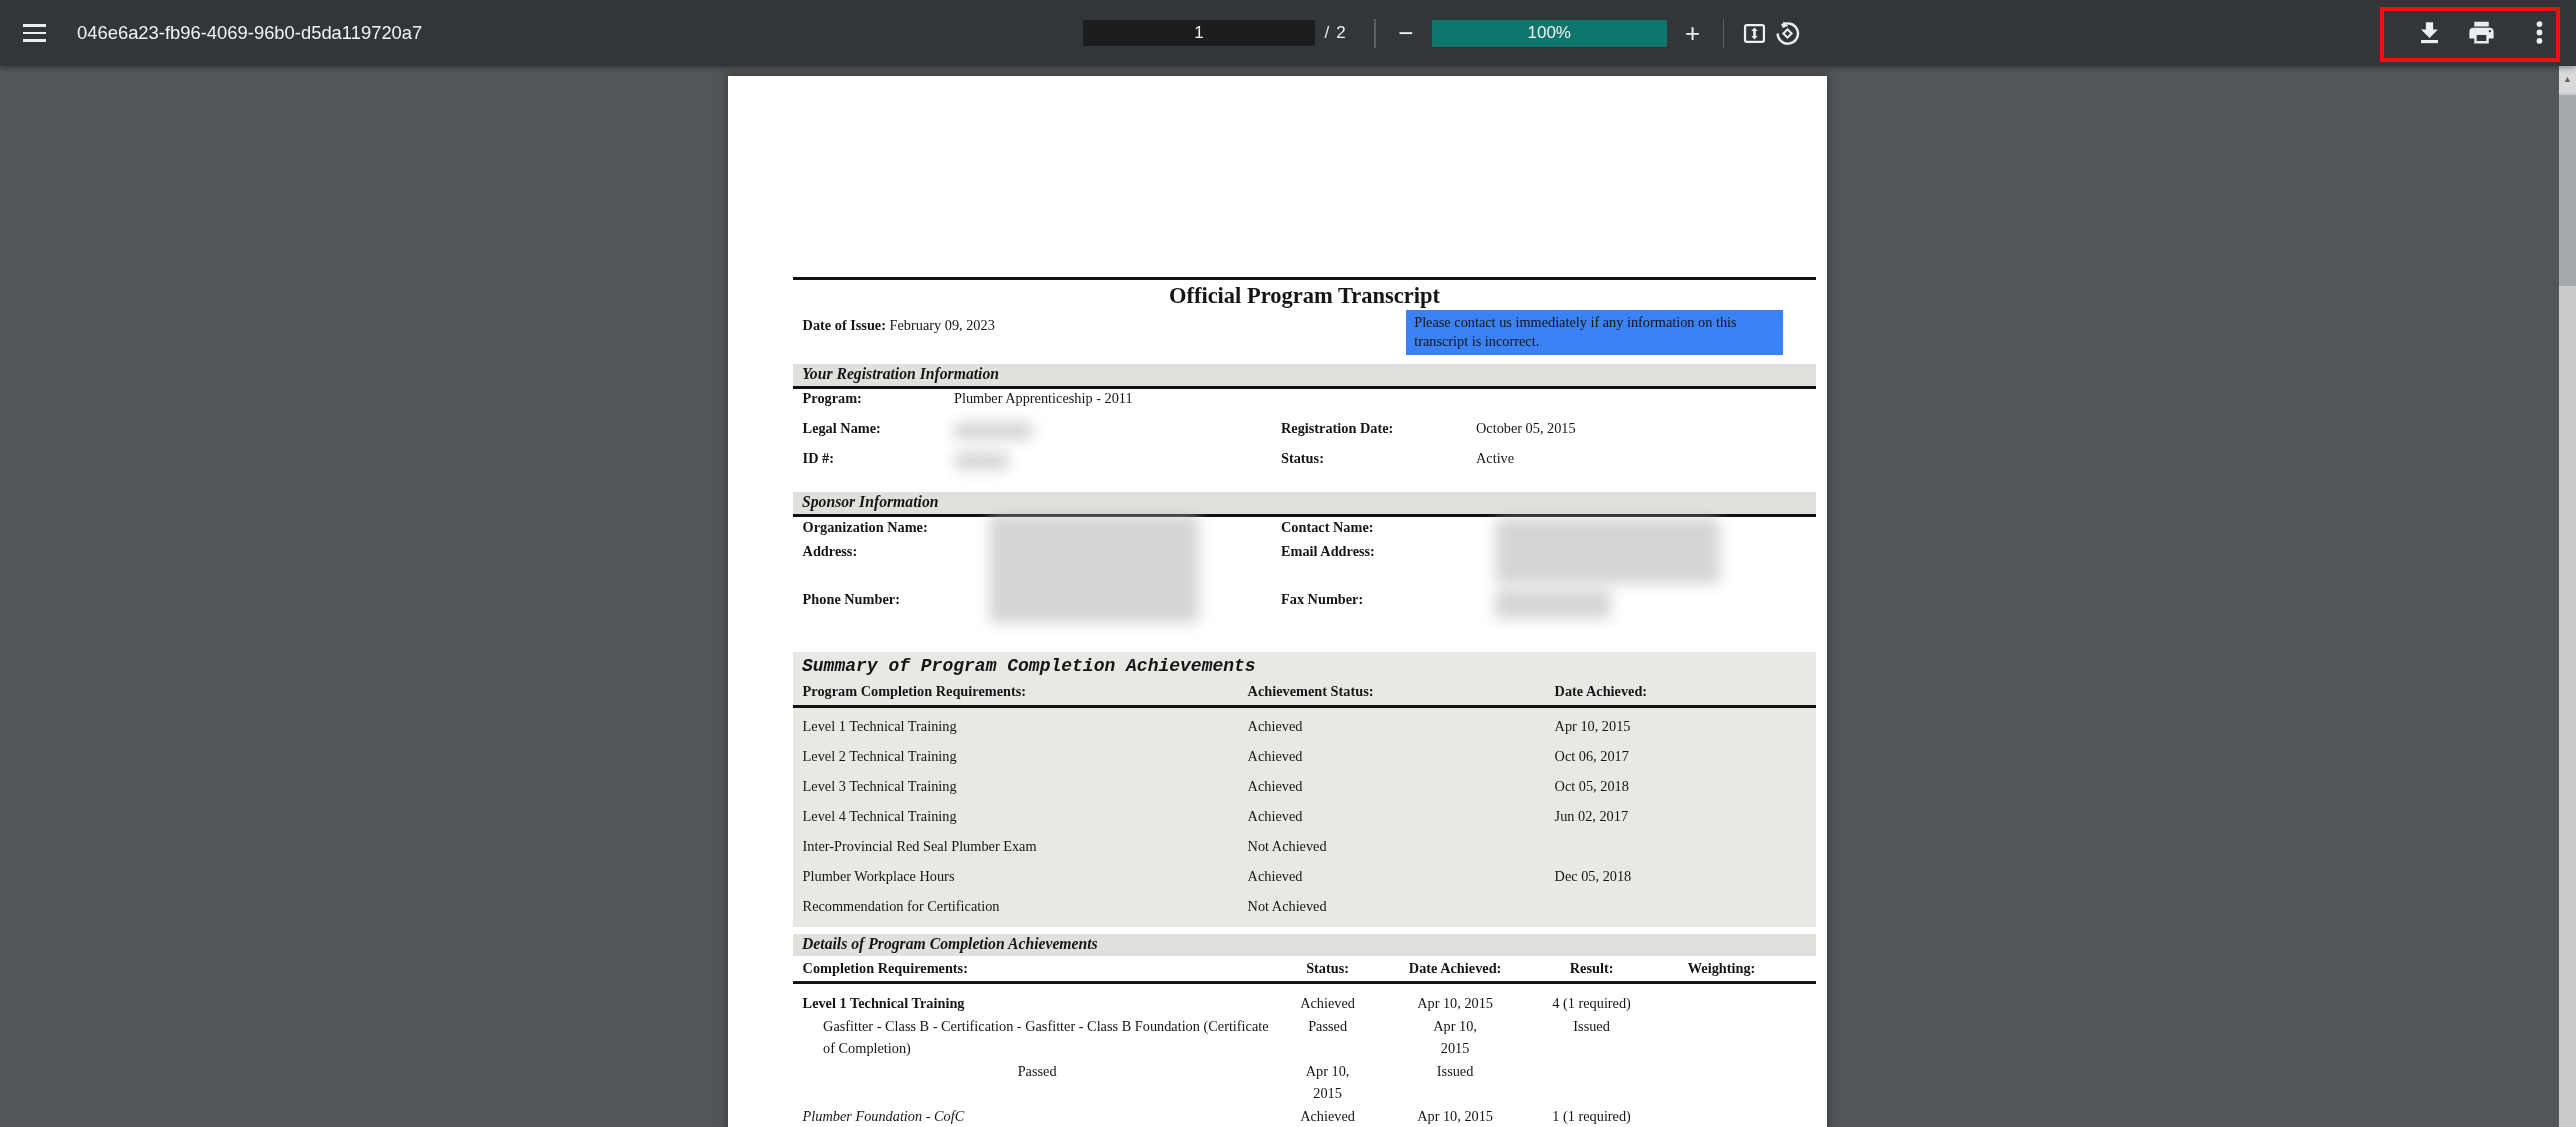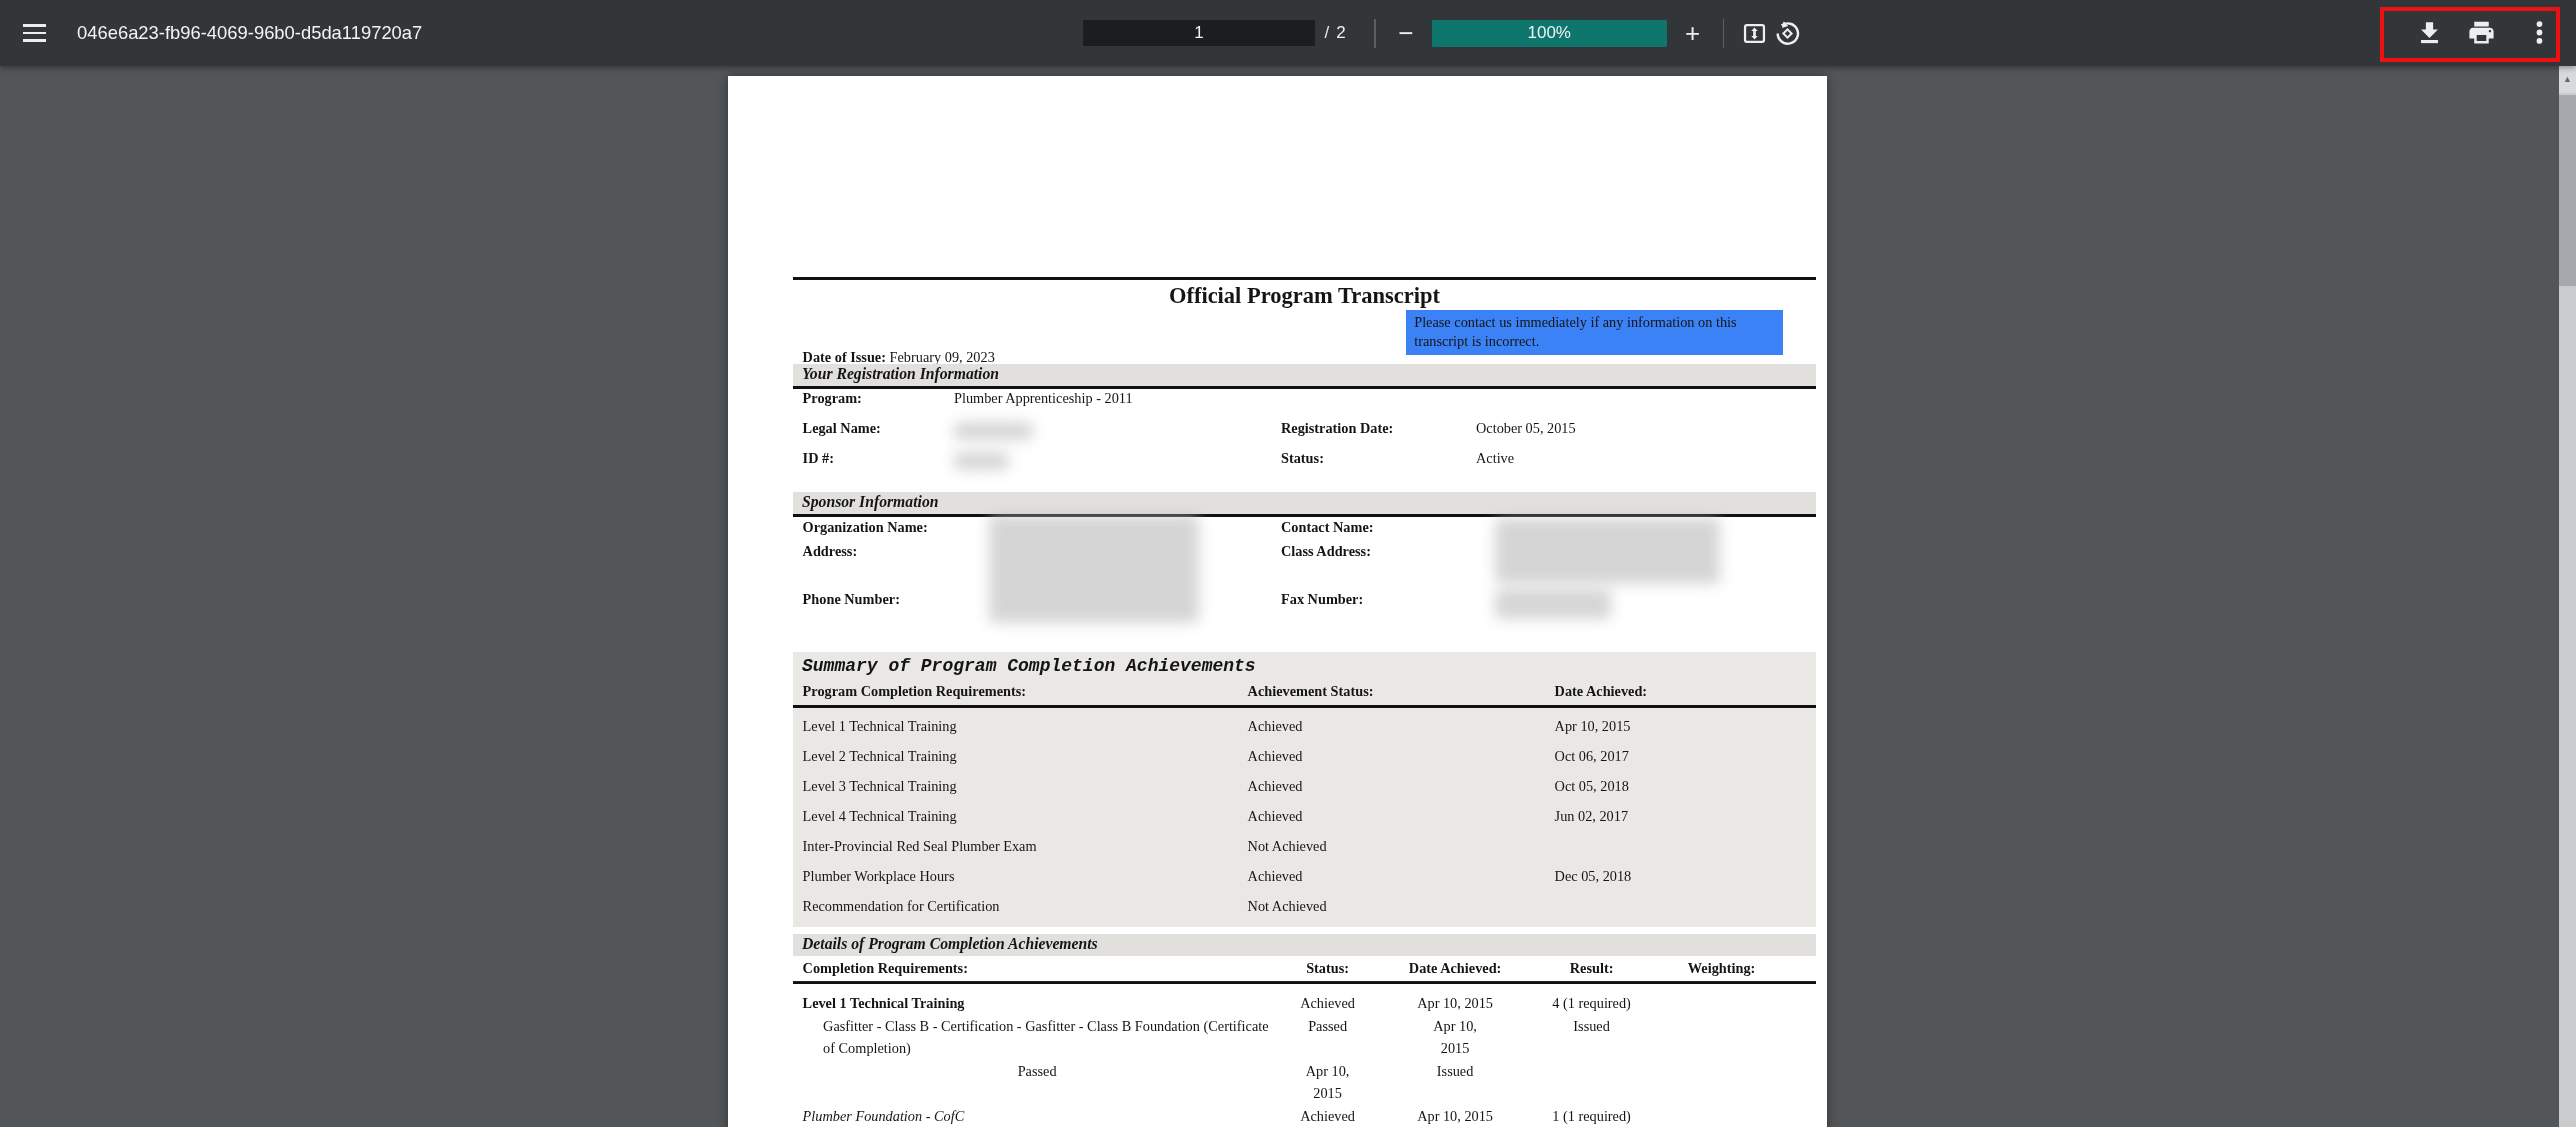--- a/index.html
+++ b/index.html
@@ -49,21 +49,21 @@
   .logo-skilled { font-family:"Liberation Serif",serif; font-size:36px; color:#2a5c6b; letter-spacing:0.7px; }
   .logo-trades { font-family:"Liberation Sans",sans-serif; font-size:34px; font-weight:bold;
     color:#d9c428; letter-spacing:2px; }
   .logo-bc { font-family:"Liberation Serif",serif; font-size:18.4px; color:#2a5c6b;
     vertical-align:19px; letter-spacing:0.7px; }
   .contact { position:absolute; left:741px; top:27px; font-size:13.7px; line-height:19px; }
   .content { position:absolute; left:65px; top:201px; width:1023px; font-size:14.3px; }
   .topline { position:absolute; top:0; left:0; width:100%; height:2.7px; background:#111; }
   .doc-title { position:absolute; top:5.5px; left:0; width:100%; text-align:center;
     font-size:22.5px; font-weight:bold; }
-  .issue { position:absolute; top:40px; left:9.6px;margin-top:32px; }
+  .issue { position:absolute; top:40px; left:9.6px; }
   .b { font-weight:bold; }
   .notice { position:absolute; top:33px; left:613px; width:377px; background:#3b82f6;
     padding:3.4px 8.2px; line-height:19px; }
   .band { position:absolute; left:0; width:100%; background:#e1e0dd;
     border-bottom:3.4px solid #101010; font-size:15.7px; font-weight:bold; font-style:italic;
     padding:1.4px 0 2.7px 9px; }
   .band-reg { top:87px; }
   .band-sponsor { top:215px; }
   .band-details { top:657px; border-bottom:none; }
   .frow { position:absolute; left:0; width:100%; height:20.5px; }
@@ -197,21 +197,21 @@
       <div class="blur" style="left:161px;top:145px;width:79px;height:18px"></div>
       <div class="blur" style="left:161px;top:175px;width:55px;height:18px"></div>
 
       <div class="band band-sponsor">Sponsor Information</div>
       <div class="frow" style="top:242px">
         <span class="c0 b">Organization Name:</span>
         <span class="c2 b">Contact Name:</span>
       </div>
       <div class="frow" style="top:266px">
         <span class="c0 b">Address:</span>
-        <span class="c2 b">Class Address:</span>
+        <span class="c2 b">Email Address:</span>
       </div>
       <div class="frow" style="top:314px">
         <span class="c0 b">Phone Number:</span>
         <span class="c2 b">Fax Number:</span>
       </div>
       <div class="blur" style="left:196px;top:238px;width:210px;height:108px"></div>
       <div class="blur" style="left:702px;top:241px;width:225px;height:66px"></div>
       <div class="blur" style="left:702px;top:312px;width:116px;height:30px"></div>
 
       <div class="summary">

